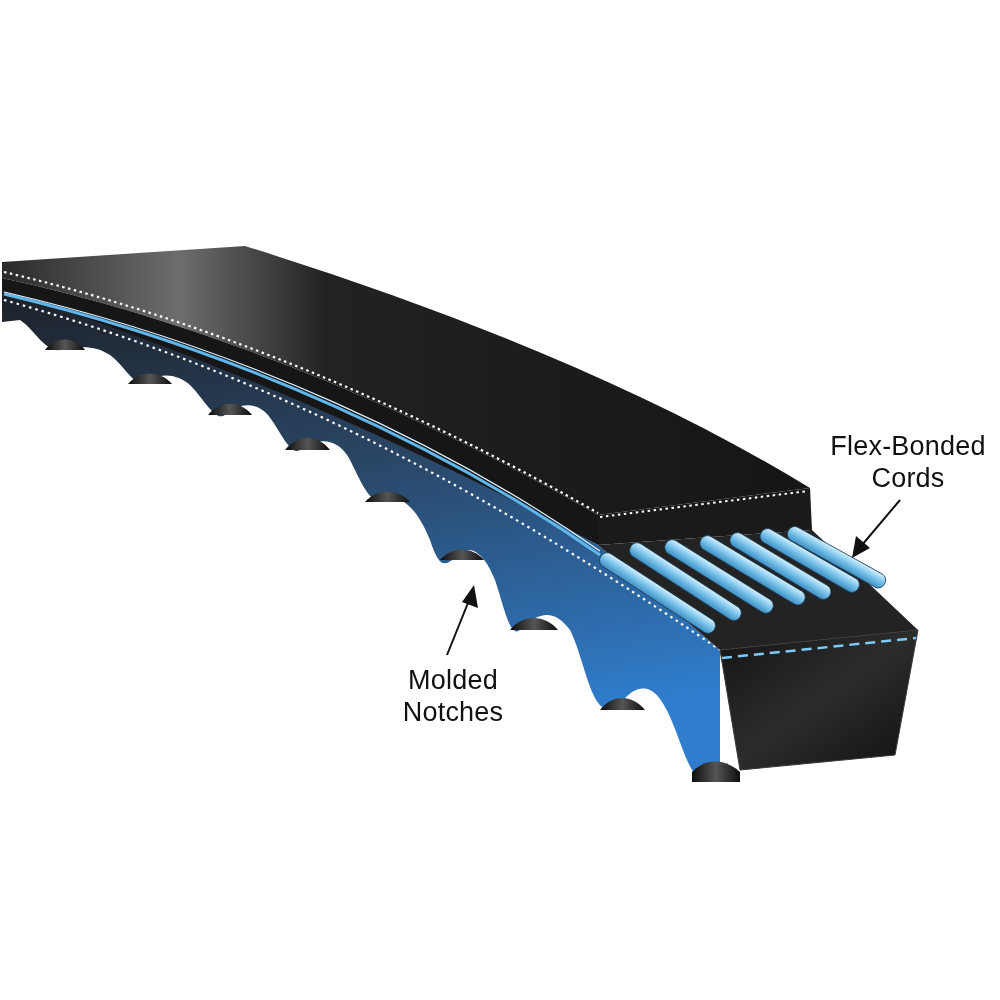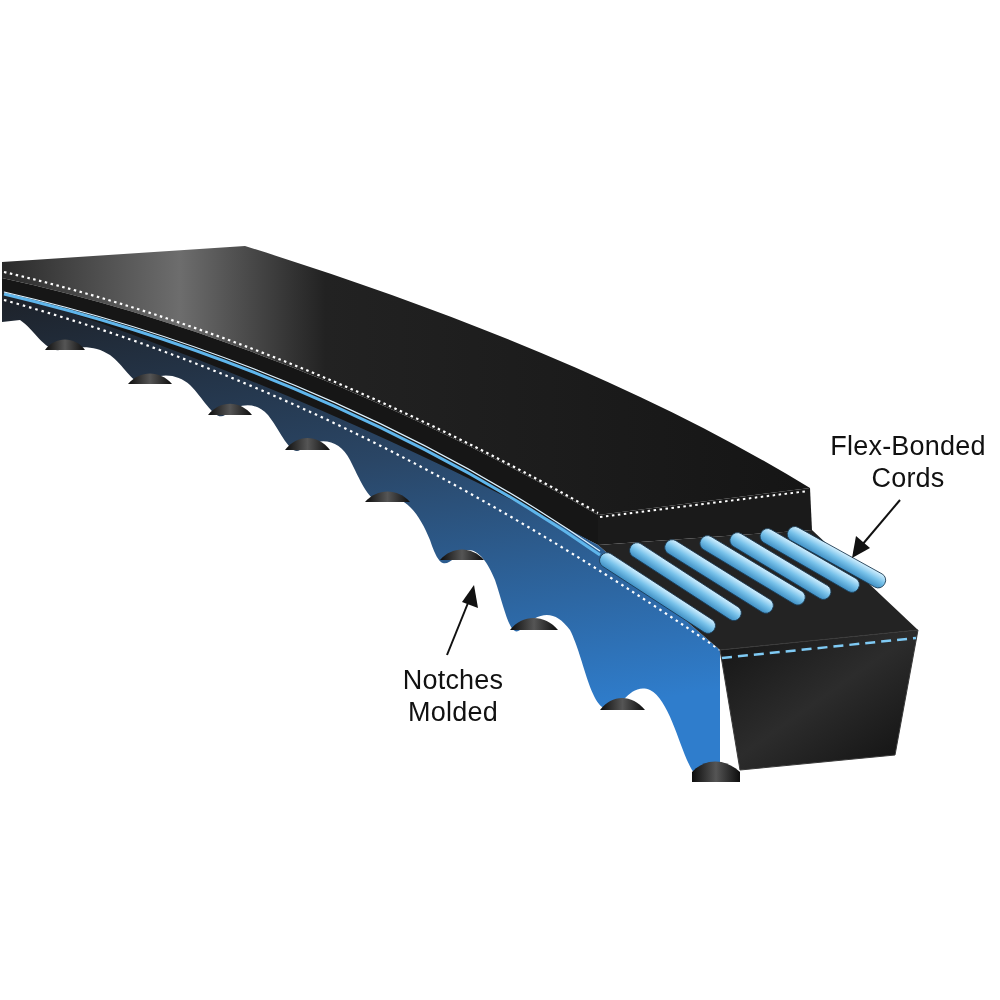--- a/index.html
+++ b/index.html
@@ -133,16 +133,16 @@
       <line x1="447" y1="645" x2="470" y2="588" stroke="#111" stroke-width="2"></line>
       <polygon points="474,575 462,592 478,598" fill="#111"></polygon>
     </g>
   </svg>
 
   <div id="label-flex" class="callout-label">
     <div>Flex-Bonded</div>
     <div>Cords</div>
   </div>
   <div id="label-molded" class="callout-label">
+    <div>Molded</div>
     <div>Notches</div>
-    <div>Molded</div>
   </div>
 </div>
 
 </body></html>

